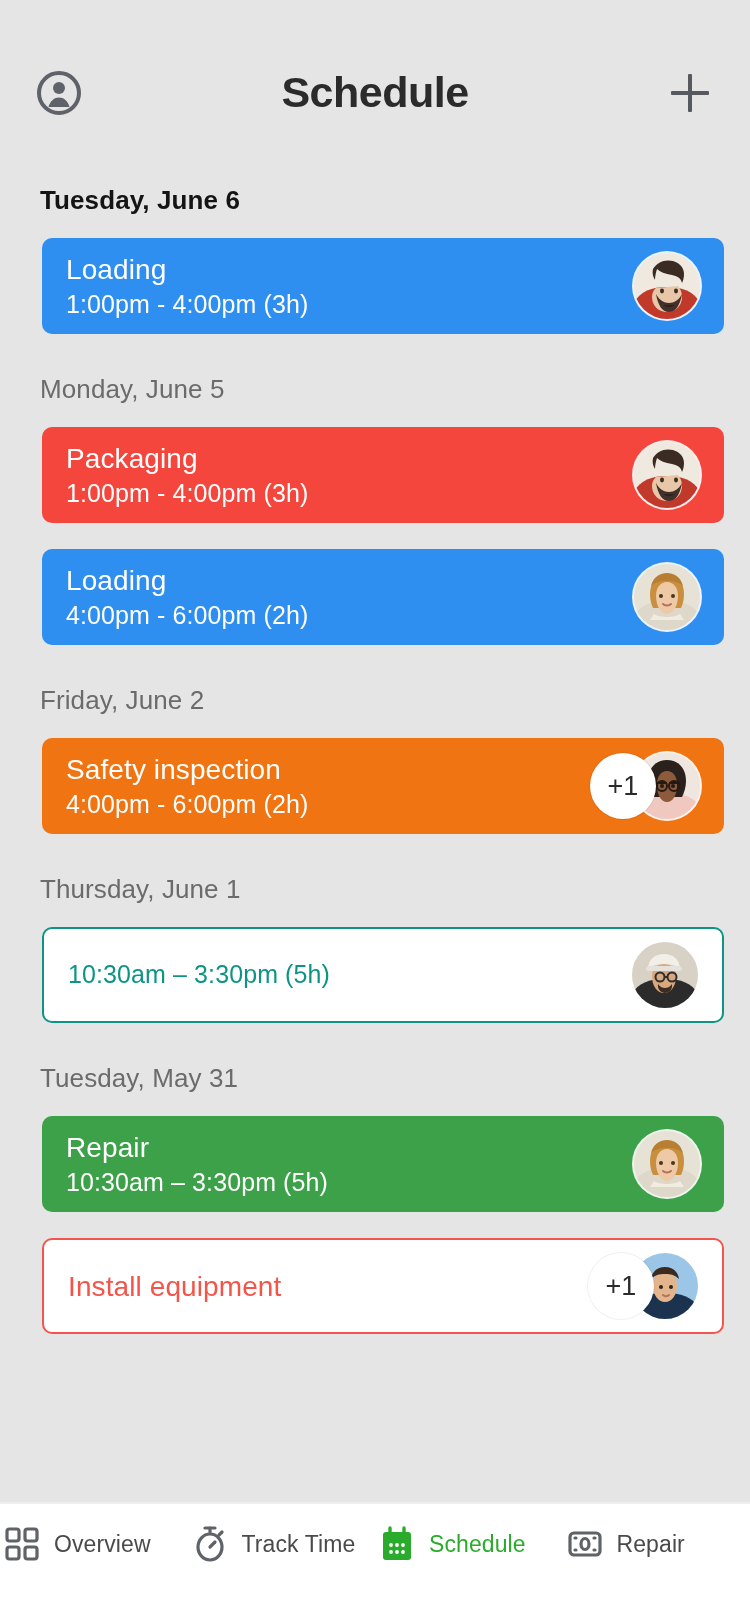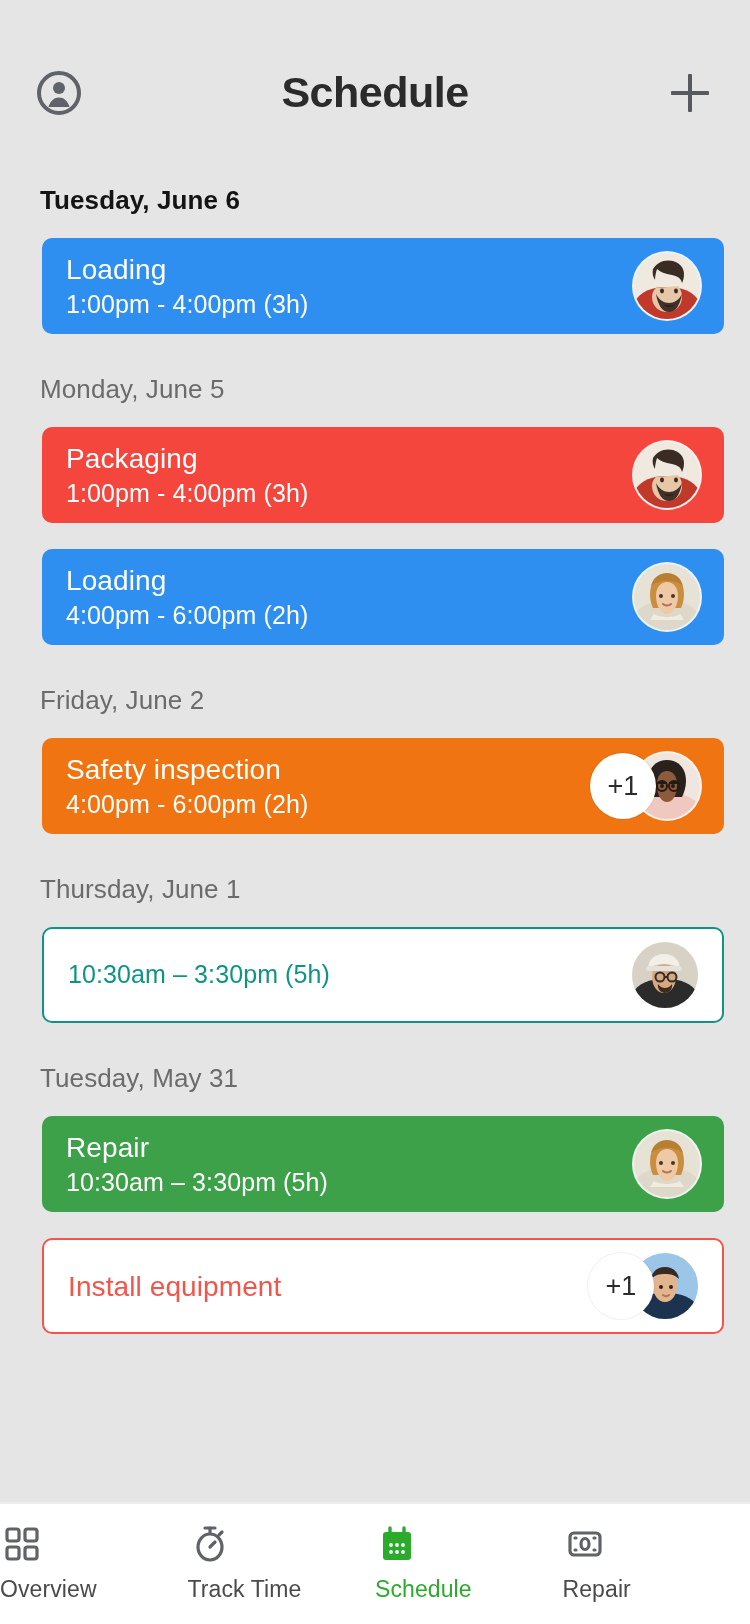--- a/index.html
+++ b/index.html
@@ -190,21 +190,21 @@
     border-top: 2px solid #eceef0;
     display: flex;
     align-items: flex-start;
     padding-top: 18px;
     background: #ffffff;
   }
 
   .nav-item {
     flex: 1 1 0;
     display: flex;
-    flex-direction: column;
+    align-items: center;
     gap: 10px;
     cursor: pointer;
   }
 
   .nav-icon {
     width: 44px;
     height: 44px;
     display: flex;
     align-items: center;
     justify-content: center;

